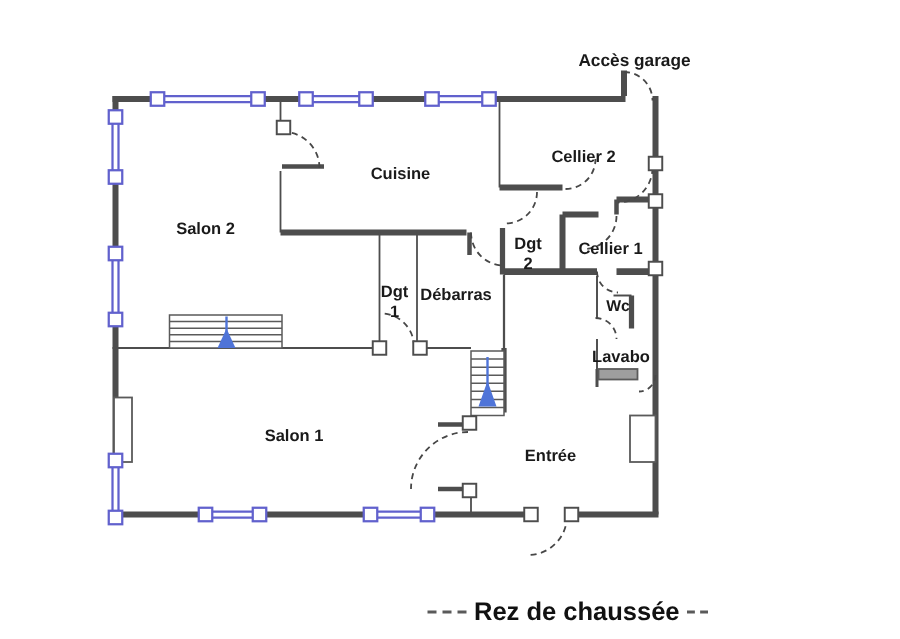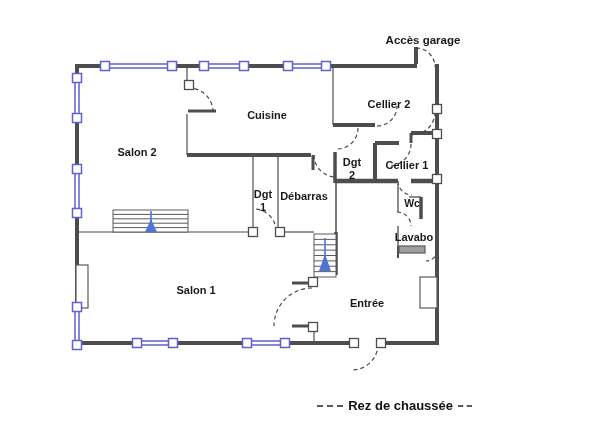--- a/index.html
+++ b/index.html
@@ -3,21 +3,21 @@
 <meta charset="utf-8">
 <style>
   html,body{margin:0;padding:0;background:#fff;}
   #stage{position:relative;width:476px;height:426px;background:#ffffff;overflow:hidden;
          font-family:"Liberation Sans",sans-serif;}
   #plan-svg{position:absolute;left:0;top:0;}
   #legend{position:absolute;right:4px;top:398px;display:flex;align-items:center;gap:5px;}
   #legend .dash{border-top:2px dashed #5a5a5a;height:0;}
   #legend .dash.lead{width:26px;}
   #legend .dash.tail{width:14px;}
-  #legend .txt{font-size:13px;font-weight:700;color:#111;white-space:nowrap;}
+  #legend .txt{font-size:17px;font-weight:700;color:#111;white-space:nowrap;}
 </style>
 </head>
 <body>
 
 <div id="stage">
   <svg id="plan-svg" width="600" height="426" viewBox="0 0 600 426">
       <line x1="77" y1="64" x2="77" y2="80" stroke="#4d4d4d" stroke-width="4"></line>
       <line x1="77" y1="116" x2="77" y2="171" stroke="#4d4d4d" stroke-width="4"></line>
       <line x1="77" y1="211" x2="77" y2="309" stroke="#4d4d4d" stroke-width="4"></line>
       <line x1="75" y1="66" x2="107" y2="66" stroke="#4d4d4d" stroke-width="4"></line>

